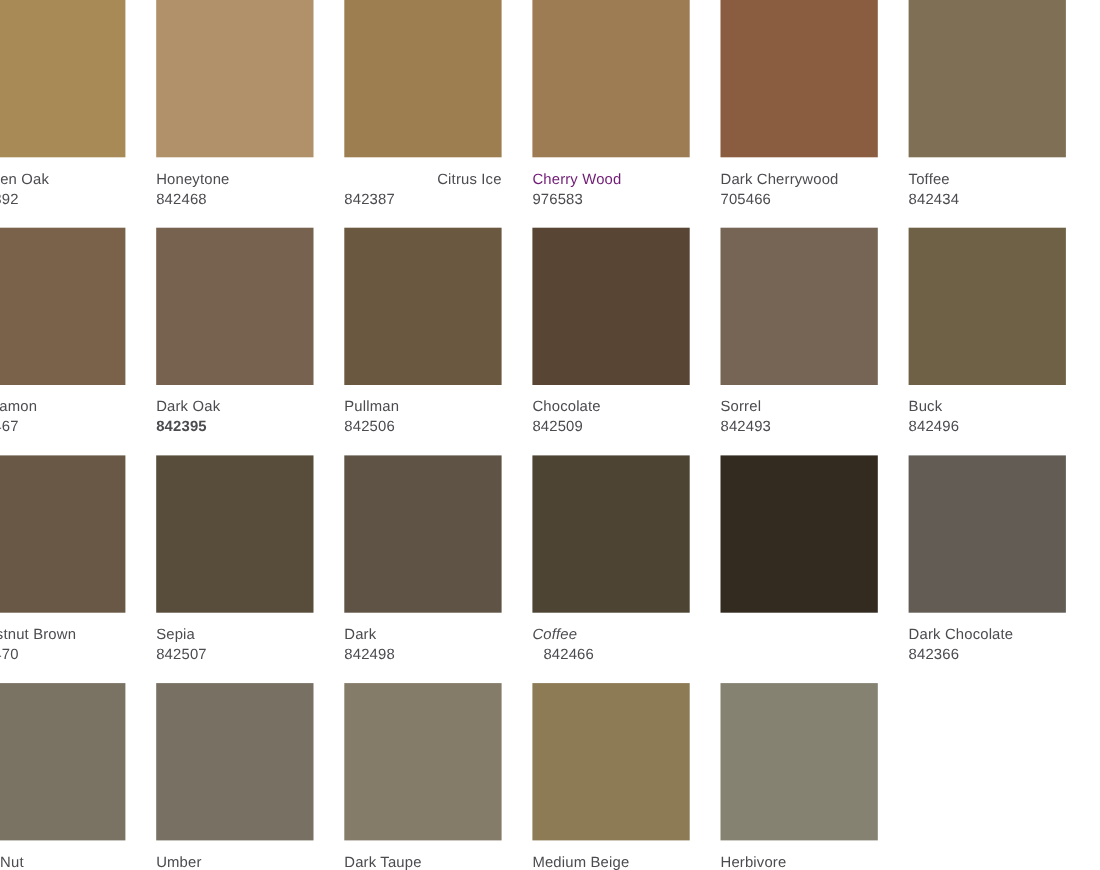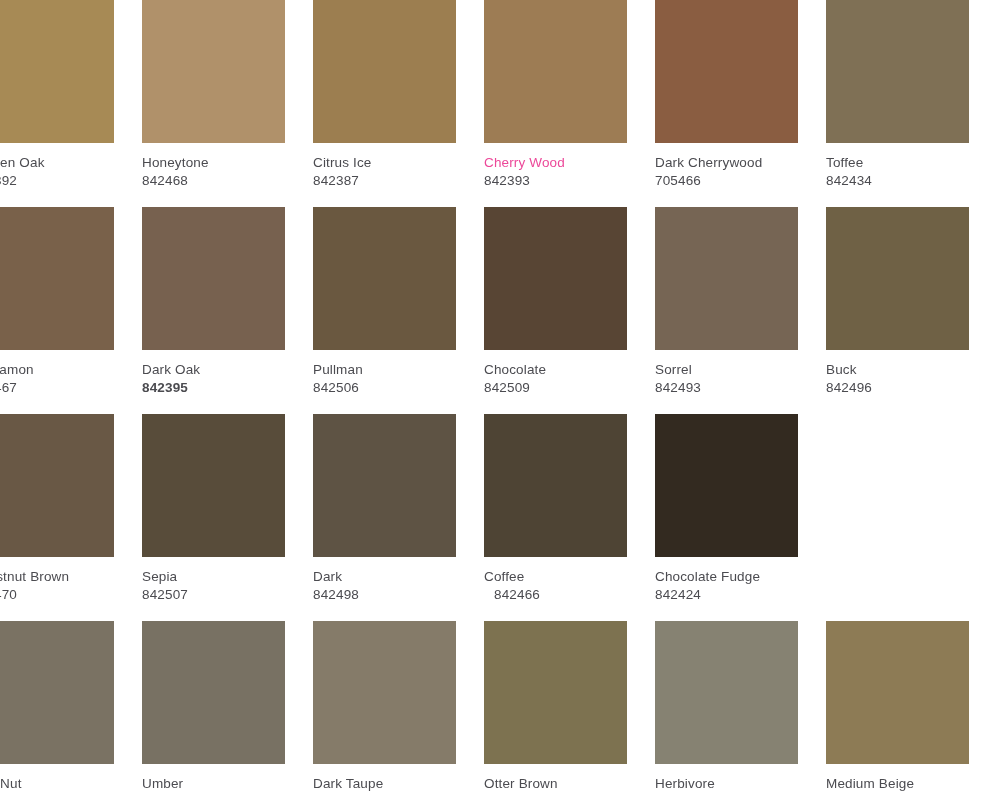--- a/index.html
+++ b/index.html
@@ -85,29 +85,29 @@
       <div class="swatch-cell">
         <div class="swatch-chip" title="Honeytone" style="background: rgb(176, 145, 106);"></div>
         <div class="swatch-meta">
           <div class="swatch-name" style="color: rgb(75, 75, 80);">Honeytone</div>
           <div class="swatch-code" style="color: rgb(75, 75, 80);">842468</div>
         </div>
       </div>
       <div class="swatch-cell">
         <div class="swatch-chip" title="Citrus Ice" style="background: rgb(156, 126, 80);"></div>
         <div class="swatch-meta">
-          <div class="swatch-name" style="color: rgb(75, 75, 80);">Citrus Ice</div>
+          <div class="swatch-name" style="color: rgb(75, 75, 80); text-align: right;">Citrus Ice</div>
           <div class="swatch-code" style="color: rgb(75, 75, 80);">842387</div>
         </div>
       </div>
       <div class="swatch-cell">
         <div class="swatch-chip" title="Cherry Wood" style="background: rgb(157, 124, 84);"></div>
         <div class="swatch-meta">
-          <div class="swatch-name" style="color: #ec4899;">Cherry Wood</div>
-          <div class="swatch-code" style="color: rgb(75, 75, 80);">842393</div>
+          <div class="swatch-name" style="color: #701a75;">Cherry Wood</div>
+          <div class="swatch-code" style="color: rgb(75, 75, 80);">976583</div>
         </div>
       </div>
       <div class="swatch-cell">
         <div class="swatch-chip" title="Dark Cherrywood" style="background: rgb(138, 93, 65);"></div>
         <div class="swatch-meta">
           <div class="swatch-name" style="color: rgb(75, 75, 80);">Dark Cherrywood</div>
           <div class="swatch-code" style="color: rgb(75, 75, 80);">705466</div>
         </div>
       </div>
       <div class="swatch-cell">
@@ -182,29 +182,32 @@
       <div class="swatch-cell">
         <div class="swatch-chip" title="Cocoa" style="background: rgb(94, 83, 68);"></div>
         <div class="swatch-meta">
           <div class="swatch-name" style="color: rgb(75, 75, 80);">Dark</div>
           <div class="swatch-code" style="color: rgb(75, 75, 80);">842498</div>
         </div>
       </div>
       <div class="swatch-cell">
         <div class="swatch-chip" title="Coffee" style="background: rgb(78, 68, 52);"></div>
         <div class="swatch-meta">
-          <div class="swatch-name" style="color: rgb(75, 75, 80);">Coffee</div>
+          <div class="swatch-name" style="color: rgb(75, 75, 80); font-style: italic;">Coffee</div>
           <div class="swatch-code" style="color: rgb(75, 75, 80); margin-left: 10px;">842466</div>
         </div>
       </div>
       <div class="swatch-cell">
         <div class="swatch-chip" title="Chocolate Fudge" style="background: rgb(51, 42, 32);"></div>
-        <div class="swatch-meta">
-          <div class="swatch-name" style="color: rgb(75, 75, 80);">Chocolate Fudge</div>
-          <div class="swatch-code" style="color: rgb(75, 75, 80);">842424</div>
+      </div>
+      <div class="swatch-cell">
+        <div class="swatch-chip" title="Dark Chocolate" style="background: rgb(98, 92, 85);"></div>
+        <div class="swatch-meta">
+          <div class="swatch-name" style="color: rgb(75, 75, 80);">Dark Chocolate</div>
+          <div class="swatch-code" style="color: rgb(75, 75, 80);">842366</div>
         </div>
       </div>
     </div>
     <div class="row-spacer"></div>
     <div class="swatch-row">
       <div class="swatch-cell">
         <div class="swatch-chip" title="Oak Nut" style="background: rgb(122, 114, 99);"></div>
         <div class="swatch-meta">
           <div class="swatch-name" style="color: rgb(75, 75, 80);">Oak Nut</div>
         </div>
@@ -215,31 +218,25 @@
           <div class="swatch-name" style="color: rgb(75, 75, 80);">Umber</div>
         </div>
       </div>
       <div class="swatch-cell">
         <div class="swatch-chip" title="Dark Taupe" style="background: rgb(133, 123, 105);"></div>
         <div class="swatch-meta">
           <div class="swatch-name" style="color: rgb(75, 75, 80);">Dark Taupe</div>
         </div>
       </div>
       <div class="swatch-cell">
-        <div class="swatch-chip" title="Otter Brown" style="background: rgb(125, 114, 80);"></div>
-        <div class="swatch-meta">
-          <div class="swatch-name" style="color: rgb(75, 75, 80);">Otter Brown</div>
+        <div class="swatch-chip" title="Medium Beige" style="background: rgb(141, 123, 85);"></div>
+        <div class="swatch-meta">
+          <div class="swatch-name" style="color: rgb(75, 75, 80);">Medium Beige</div>
         </div>
       </div>
       <div class="swatch-cell">
         <div class="swatch-chip" title="Herbivore" style="background: rgb(134, 130, 114);"></div>
         <div class="swatch-meta">
           <div class="swatch-name" style="color: rgb(75, 75, 80);">Herbivore</div>
         </div>
       </div>
-      <div class="swatch-cell">
-        <div class="swatch-chip" title="Medium Beige" style="background: rgb(141, 123, 85);"></div>
-        <div class="swatch-meta">
-          <div class="swatch-name" style="color: rgb(75, 75, 80);">Medium Beige</div>
-        </div>
-      </div>
     </div>
   </div>
 
 </body></html>

